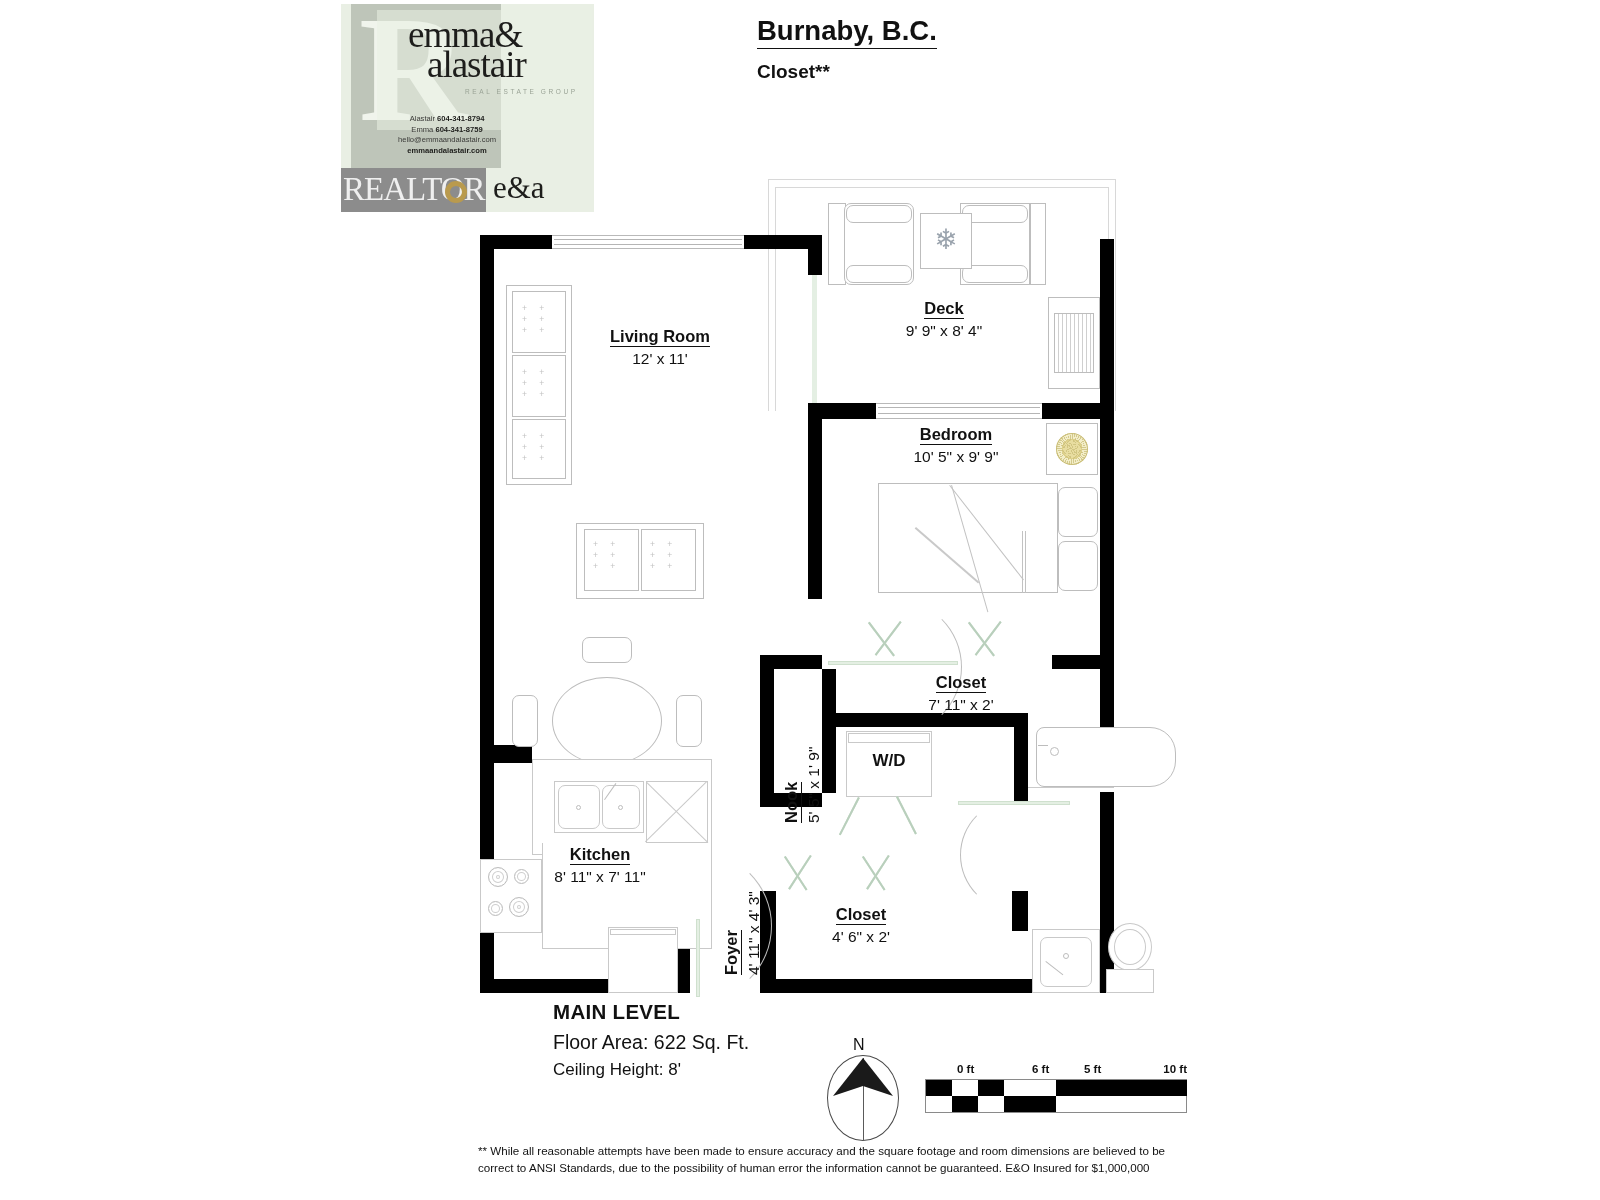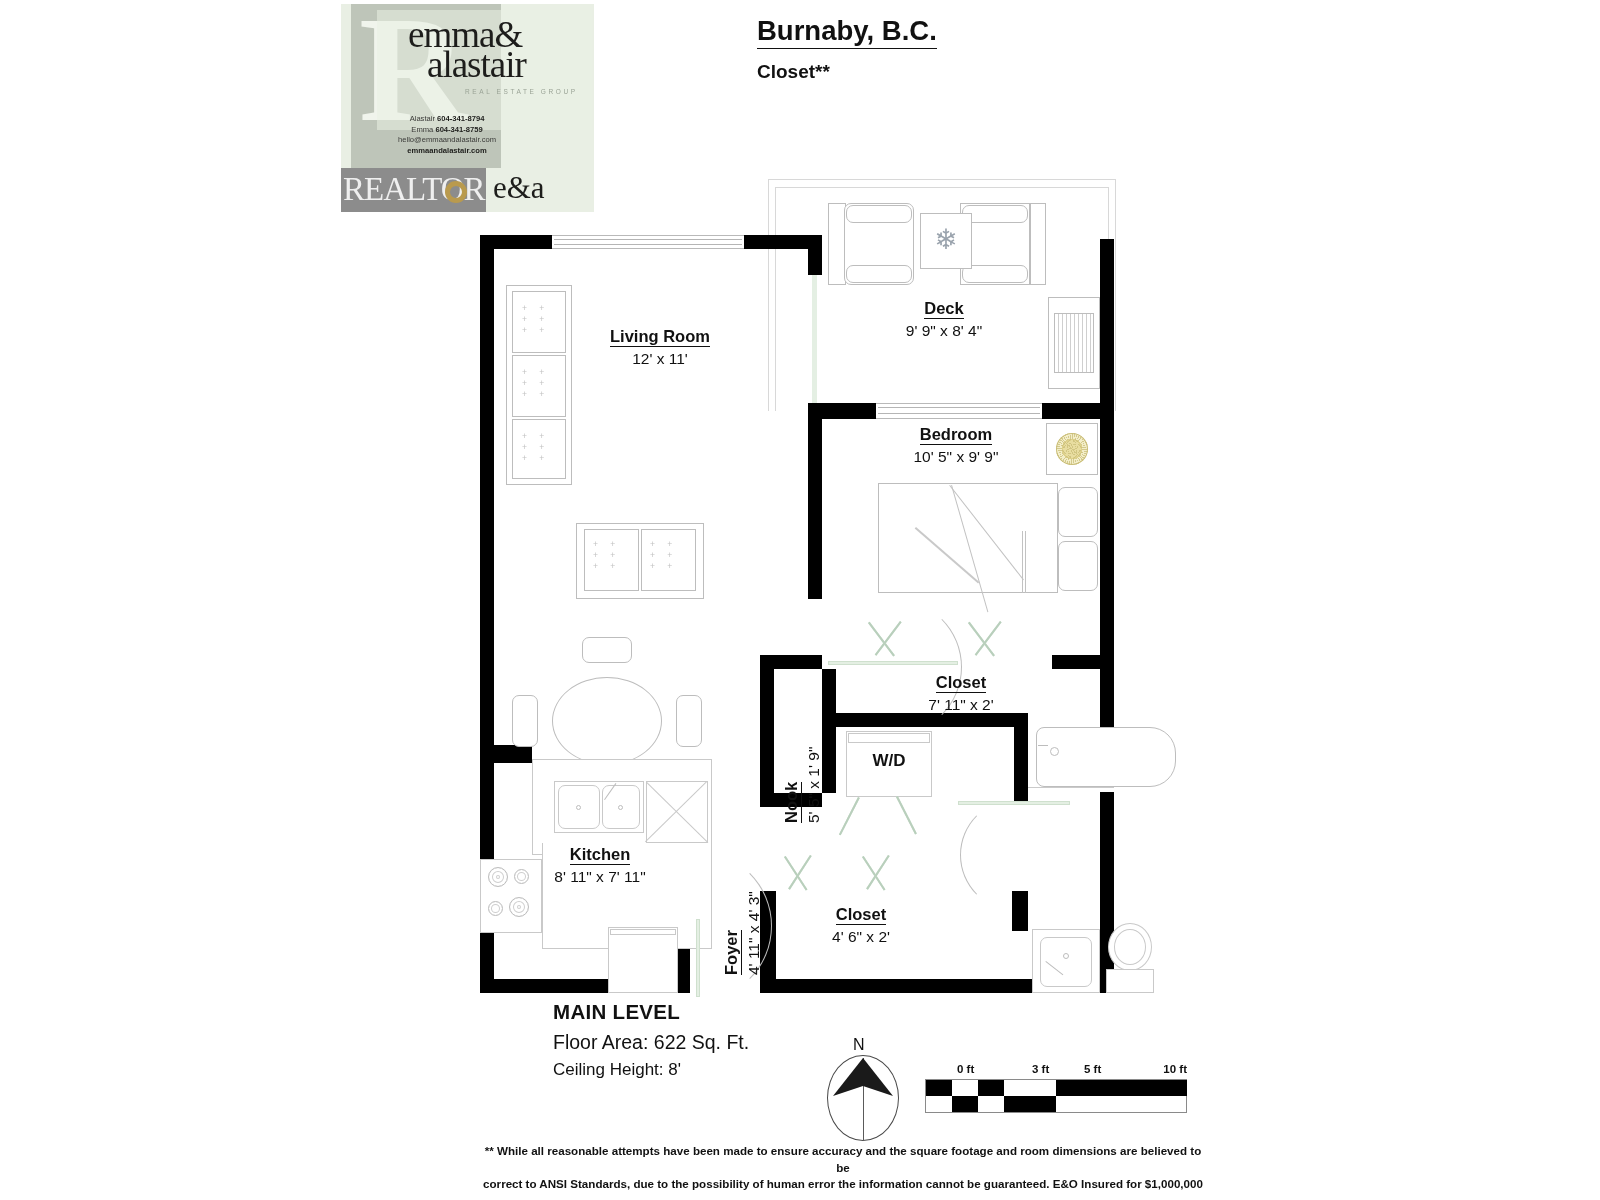--- a/index.html
+++ b/index.html
@@ -91,21 +91,21 @@
 
   
   #bc { position:absolute; left:325px; top:1108px; width:140px; height:80px; }
   #bc .bc-t { position:absolute; left:4px; top:22px; font-family:"Liberation Serif", serif;
     font-size:31px; font-weight:bold; color:#2f7fc1; letter-spacing:-1px; }
   #bc .fp-t { position:absolute; left:1px; top:57px; font-family:"Liberation Serif", serif;
     font-size:17.5px; font-weight:bold; color:#15202b; letter-spacing:.3px; }
 
   
   #disc { position:absolute; left:478px; top:1143px; width:730px; font-size:11.6px;
-    font-weight:bold; line-height:16.5px; color:#111; text-align:center; }
+    font-weight:normal; line-height:16.5px; color:#111; }
 </style>
 </head>
 <body>
 
 <div id="page">
 
   <div id="brand-card">
     <div id="brand-bg-r"></div>
     <div id="brand-r-glyph">R</div>
     <div id="brand-inner"></div>
@@ -356,21 +356,21 @@
     <div class="stem"></div>
     <svg width="90" height="105" style="position:absolute;left:0;top:0;">
       <polygon points="48,22 18,60 48,50" fill="#1a1a1a"></polygon>
       <polygon points="48,22 78,60 48,50" fill="#1a1a1a"></polygon>
     </svg>
   </div>
 
   <div id="scale">
     <div class="ticks">
       <span style="left:0px;">0 ft</span>
-      <span style="left:75px;">3 ft</span>
+      <span style="left:75px;">6 ft</span>
       <span style="left:127px;">5 ft</span>
       <span style="right:0px;">10 ft</span>
     </div>
     <div class="bar">
       <div class="seg" style="left:0px;   top:0px;  width:26px;  height:16px; background:#000;"></div>
       <div class="seg" style="left:52px;  top:0px;  width:26px;  height:16px; background:#000;"></div>
       <div class="seg" style="left:130px; top:0px;  width:131px; height:16px; background:#000;"></div>
       <div class="seg" style="left:26px;  top:16px; width:26px;  height:16px; background:#000;"></div>
       <div class="seg" style="left:78px;  top:16px; width:52px;  height:16px; background:#000;"></div>
     </div>

